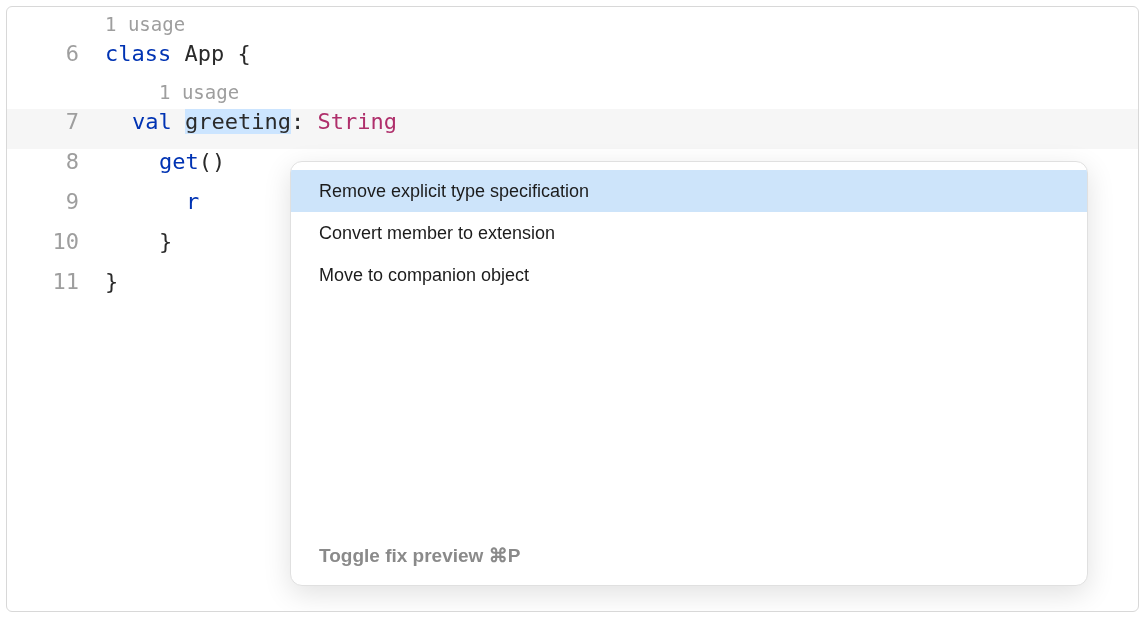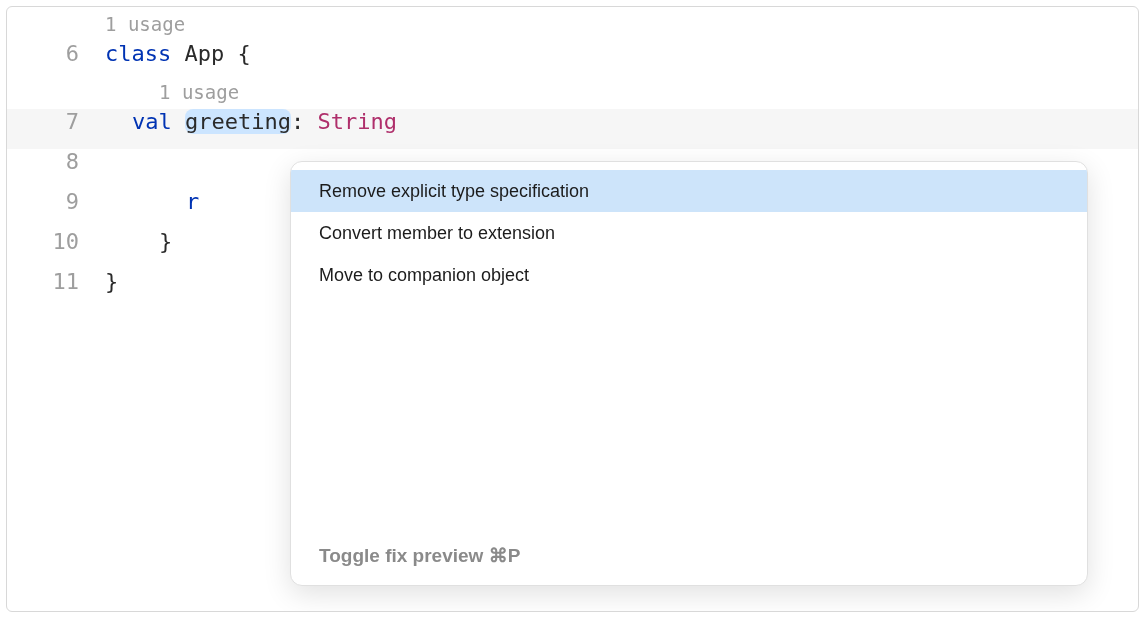--- a/index.html
+++ b/index.html
@@ -59,21 +59,20 @@
       color: #9e9e9e;
       font-size: 19px;
     }
     .kw { color: #0033b3; text-align: right; }
     .typ { color: #af2f6b; }
     .ident { color: #2a2a2a; }
     .fn-name { color: #0033b3; }
     .punct { color: #2a2a2a; }
     .sel {
       background: #cce5ff;
-      border-radius: 8px;
     }
     .popup {
       position: absolute;
       left: 283px;
       top: 154px;
       width: 798px;
       height: 425px;
       background: #fff;
       border: 1px solid #e0e0e0;
       border-radius: 12px;
@@ -120,20 +119,21 @@
       <div class="inlay-line">
         <div class="gutter"></div>
         <span class="inlay" style="padding-left: 66px;">1 usage</span>
       </div>
       <div class="code-line highlighted">
         <div class="gutter">7</div>
         <div class="line-content" style="padding-left: 39px;"><span class="kw">val </span><span class="ident sel">greeting</span><span class="punct">: </span><span class="typ">String</span></div>
       </div>
       <div class="code-line">
         <div class="gutter">8</div>
+        <div class="line-content" style="padding-left: 66px;"><span class="fn-name">get</span><span class="punct">()</span></div>
       </div>
       <div class="code-line">
         <div class="gutter">9</div>
         <div class="line-content" style="padding-left: 93px;"><span class="kw">r</span></div>
       </div>
       <div class="code-line">
         <div class="gutter">10</div>
         <div class="line-content" style="padding-left: 66px;"><span class="punct">}</span></div>
       </div>
       <div class="code-line">

